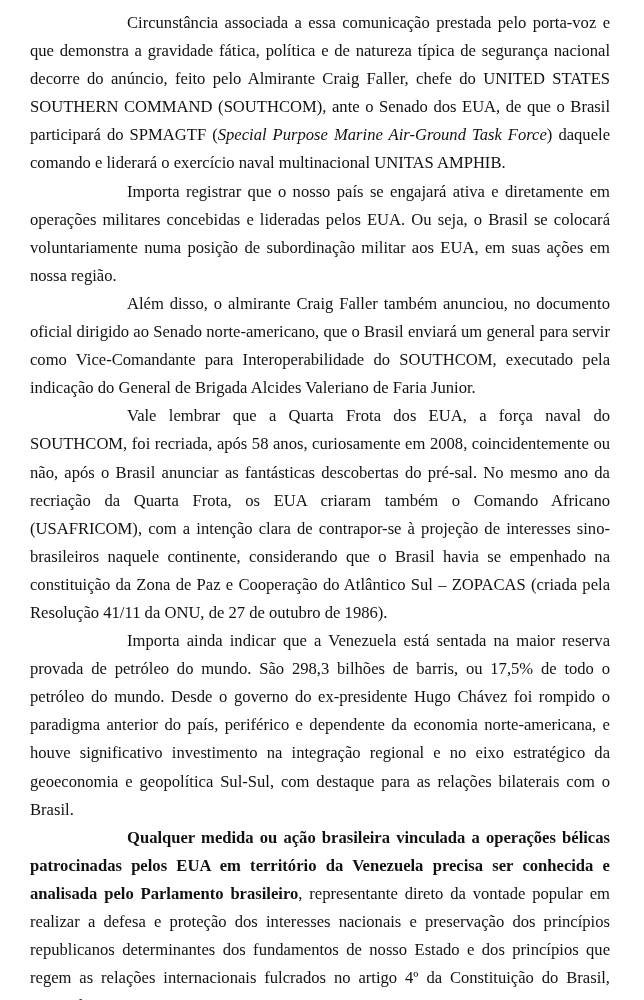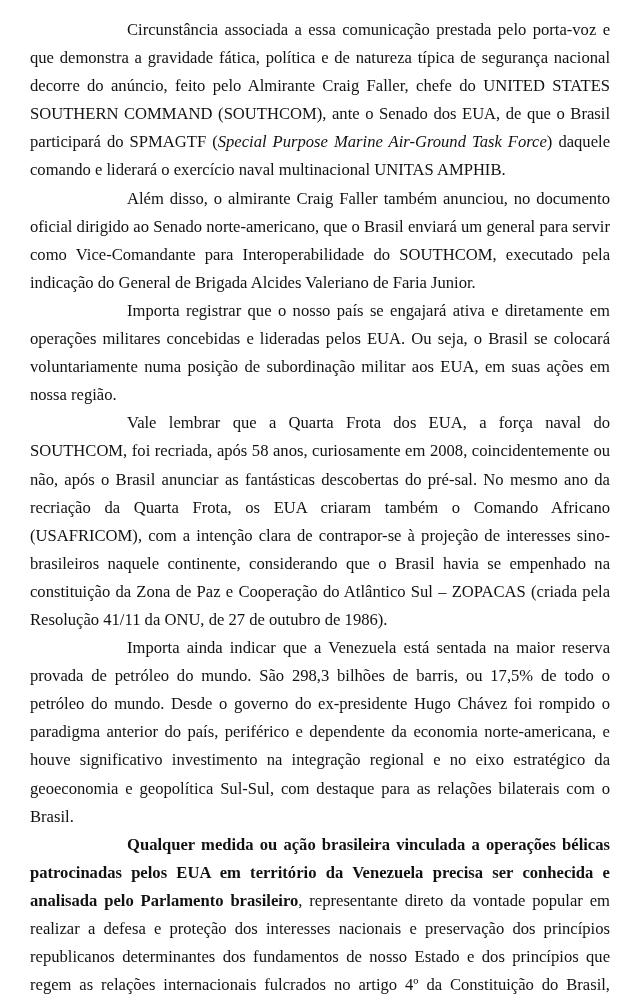--- a/index.html
+++ b/index.html
@@ -1,21 +1,21 @@
 <!DOCTYPE html>
 <html><head>
 <meta charset="utf-8">
 <style>
   html, body { margin: 0; padding: 0; background: #ffffff; }
   body { width: 644px; height: 1000px; overflow: hidden; }
   .page {
     position: relative;
     width: 644px; height: 1000px;
     box-sizing: border-box;
-    padding: 16px 34px 0 30px;
+    padding: 9px 34px 0 30px;
     font-family: "Liberation Serif", serif;
     font-size: 16.6px;
     line-height: 28.1px;
     color: #111111;
   }
   .para {
     margin: 0;
     text-align: justify;
     text-indent: 97px;
     hyphens: none;
@@ -23,23 +23,23 @@
   .para b { font-weight: bold; }
   .para i { font-style: italic; }
 </style>
 </head>
 <body>
 
 <div class="page">
 
   <p class="para"><span>Circunstância associada a essa comunicação prestada pelo porta-voz e que demonstra a gravidade fática, política e de natureza típica de segurança nacional decorre do anúncio, feito pelo Almirante Craig Faller, chefe do UNITED STATES SOUTHERN COMMAND (SOUTHCOM), ante o Senado dos EUA, de que o Brasil participará do SPMAGTF (</span><i>Special Purpose Marine Air-Ground Task Force</i><span>) daquele comando e liderará o exercício naval multinacional UNITAS AMPHIB.</span></p>
 
+  <p class="para"><span>Importa registrar que o nosso país se engajará ativa e diretamente em operações militares concebidas e lideradas pelos EUA. Ou seja, o Brasil se colocará voluntariamente numa posição de subordinação militar aos EUA, em suas ações em nossa região.</span></p>
+
   <p class="para"><span>Além disso, o almirante Craig Faller também anunciou, no documento oficial dirigido ao Senado norte-americano, que o Brasil enviará um general para servir como Vice-Comandante para Interoperabilidade do SOUTHCOM, executado pela indicação do General de Brigada Alcides Valeriano de Faria Junior.</span></p>
-
-  <p class="para"><span>Importa registrar que o nosso país se engajará ativa e diretamente em operações militares concebidas e lideradas pelos EUA. Ou seja, o Brasil se colocará voluntariamente numa posição de subordinação militar aos EUA, em suas ações em nossa região.</span></p>
 
   <p class="para"><span>Vale lembrar que a Quarta Frota dos EUA, a força naval do SOUTHCOM, foi recriada, após 58 anos, curiosamente em 2008, coincidentemente ou não, após o Brasil anunciar as fantásticas descobertas do pré-sal. No mesmo ano da recriação da Quarta Frota, os EUA criaram também o Comando Africano (USAFRICOM), com a intenção clara de contrapor-se à projeção de interesses sino-brasileiros naquele continente, considerando que o Brasil havia se empenhado na constituição da Zona de Paz e Cooperação do Atlântico Sul – ZOPACAS (criada pela Resolução 41/11 da ONU, de 27 de outubro de 1986).</span></p>
 
   <p class="para"><span>Importa ainda indicar que a Venezuela está sentada na maior reserva provada de petróleo do mundo. São 298,3 bilhões de barris, ou 17,5% de todo o petróleo do mundo. Desde o governo do ex-presidente Hugo Chávez foi rompido o paradigma anterior do país, periférico e dependente da economia norte-americana, e houve significativo investimento na integração regional e no eixo estratégico da geoeconomia e geopolítica Sul-Sul, com destaque para as relações bilaterais com o Brasil.</span></p>
 
   <p class="para"><b>Qualquer medida ou ação brasileira vinculada a operações bélicas patrocinadas pelos EUA em território da Venezuela precisa ser conhecida e analisada pelo Parlamento brasileiro</b><span>, representante direto da vontade popular em realizar a defesa e proteção dos interesses nacionais e preservação dos princípios republicanos determinantes dos fundamentos de nosso Estado e dos princípios que regem as relações internacionais fulcrados no artigo 4º da Constituição do Brasil, especialmente</span></p>
 
 </div>
 
 </body></html>

